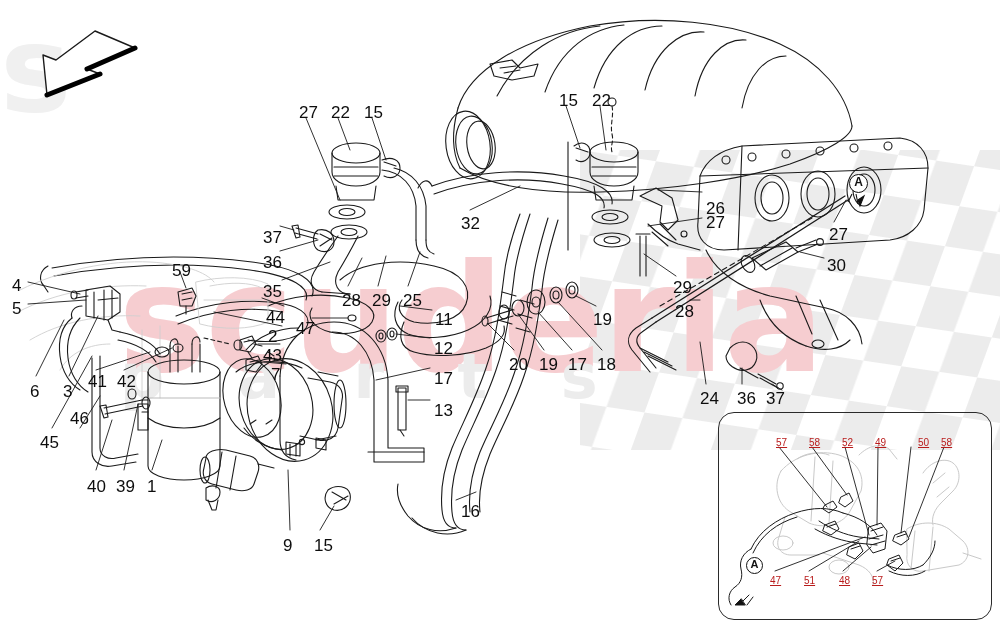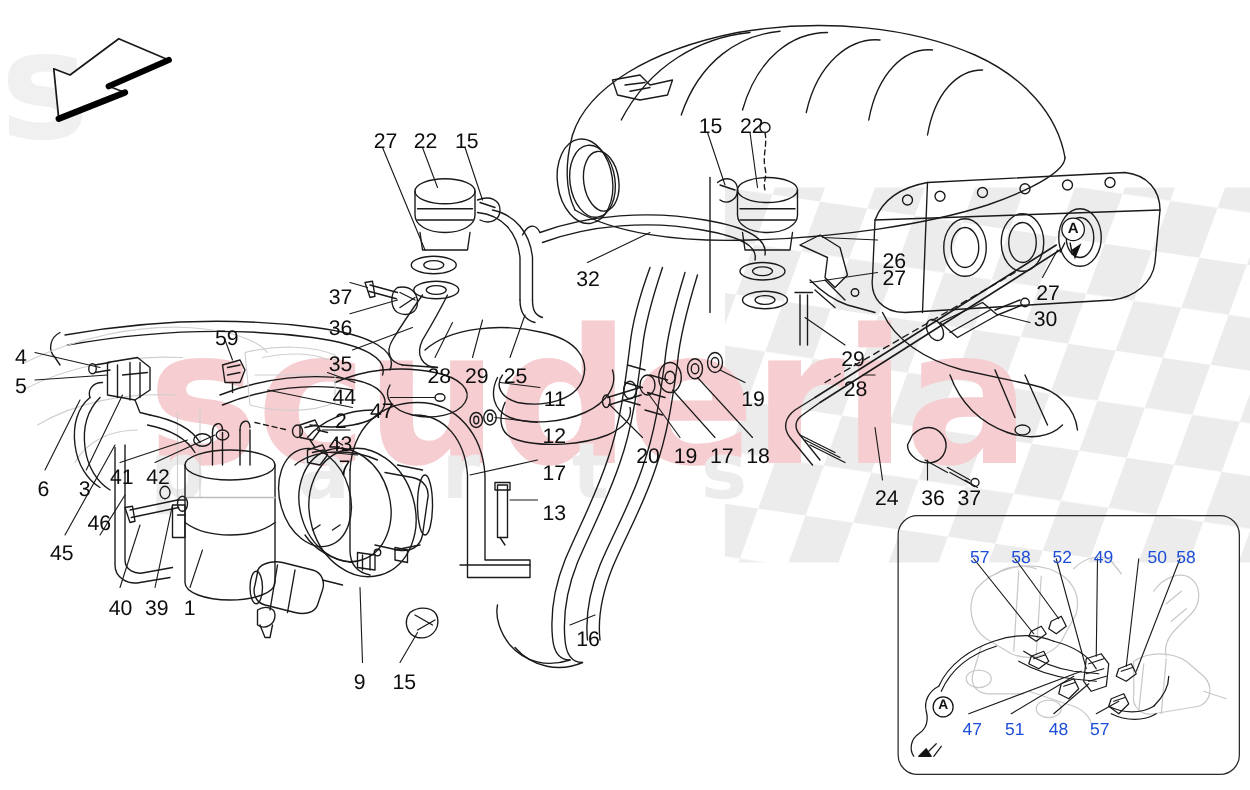--- a/index.html
+++ b/index.html
@@ -21,21 +21,21 @@
   .art{position:absolute;left:0;top:0;width:1000px;height:632px;}
 
   
   .num{position:absolute;font-size:17px;color:#0d0d0d;
        font-family:"Liberation Sans", sans-serif;line-height:1;
        white-space:nowrap;}
 
   
   #inset{position:absolute;left:718px;top:412px;width:272px;height:206px;
          border:1.6px solid #2a2a2a;border-radius:16px;background:transparent;}
-  .inum{position:absolute;font-size:14px;color:#1d4ed8;line-height:1;white-space:nowrap;}
+  .inum{position:absolute;font-size:10px;color:#b91c1c;line-height:1;white-space:nowrap;text-decoration:underline;}
 
   .aref{position:absolute;width:17px;height:17px;border:1.4px solid #111;
         border-radius:50%;font-size:12px;font-weight:bold;text-align:center;
         line-height:15px;color:#111;background:#fff;}
 </style>
 </head>
 <body>
 
 <div id="stage">
 
@@ -455,21 +455,21 @@
 
   <div id="callouts">
       <div class="num" style="left: 299px; top: 104px;">27</div>
       <div class="num" style="left: 331px; top: 104px;">22</div>
       <div class="num" style="left: 364px; top: 104px;">15</div>
       <div class="num" style="left: 559px; top: 92px;">15</div>
       <div class="num" style="left: 592px; top: 92px;">22</div>
       <div class="num" style="left: 706px; top: 188px; margin-top: 12px;">26</div>
       <div class="num" style="left: 706px; top: 214px;">27</div>
       <div class="num" style="left: 829px; top: 226px;">27</div>
-      <div class="num" style="left: 827px; top: 247px;">30</div>
+      <div class="num" style="left: 827px; top: 257px;">30</div>
       <div class="num" style="left: 673px; top: 279px;">29</div>
       <div class="num" style="left: 675px; top: 303px;">28</div>
       <div class="num" style="left: 700px; top: 390px;">24</div>
       <div class="num" style="left: 737px; top: 390px;">36</div>
       <div class="num" style="left: 766px; top: 390px;">37</div>
       <div class="num" style="left: 461px; top: 215px;">32</div>
       <div class="num" style="left: 263px; top: 229px;">37</div>
       <div class="num" style="left: 263px; top: 254px;">36</div>
       <div class="num" style="left: 263px; top: 283px;">35</div>
       <div class="num" style="left: 266px; top: 309px;">44</div>

